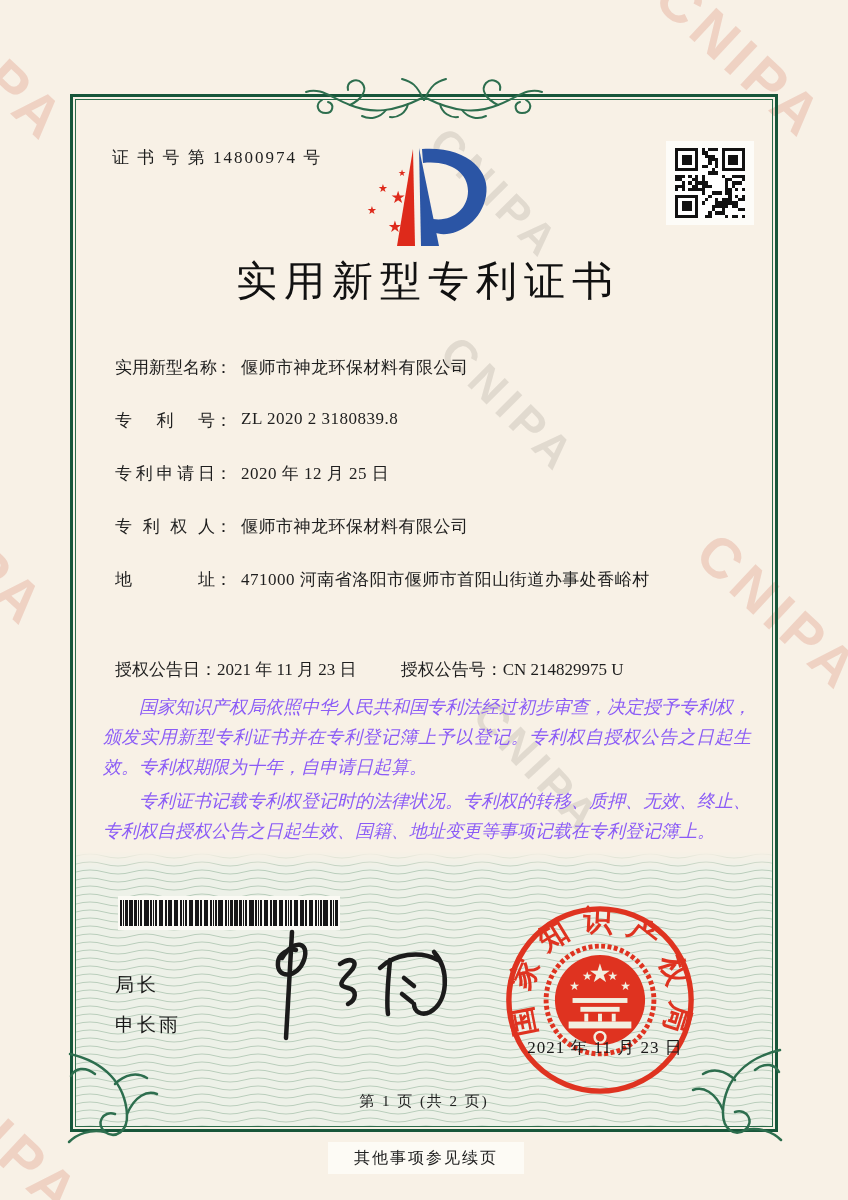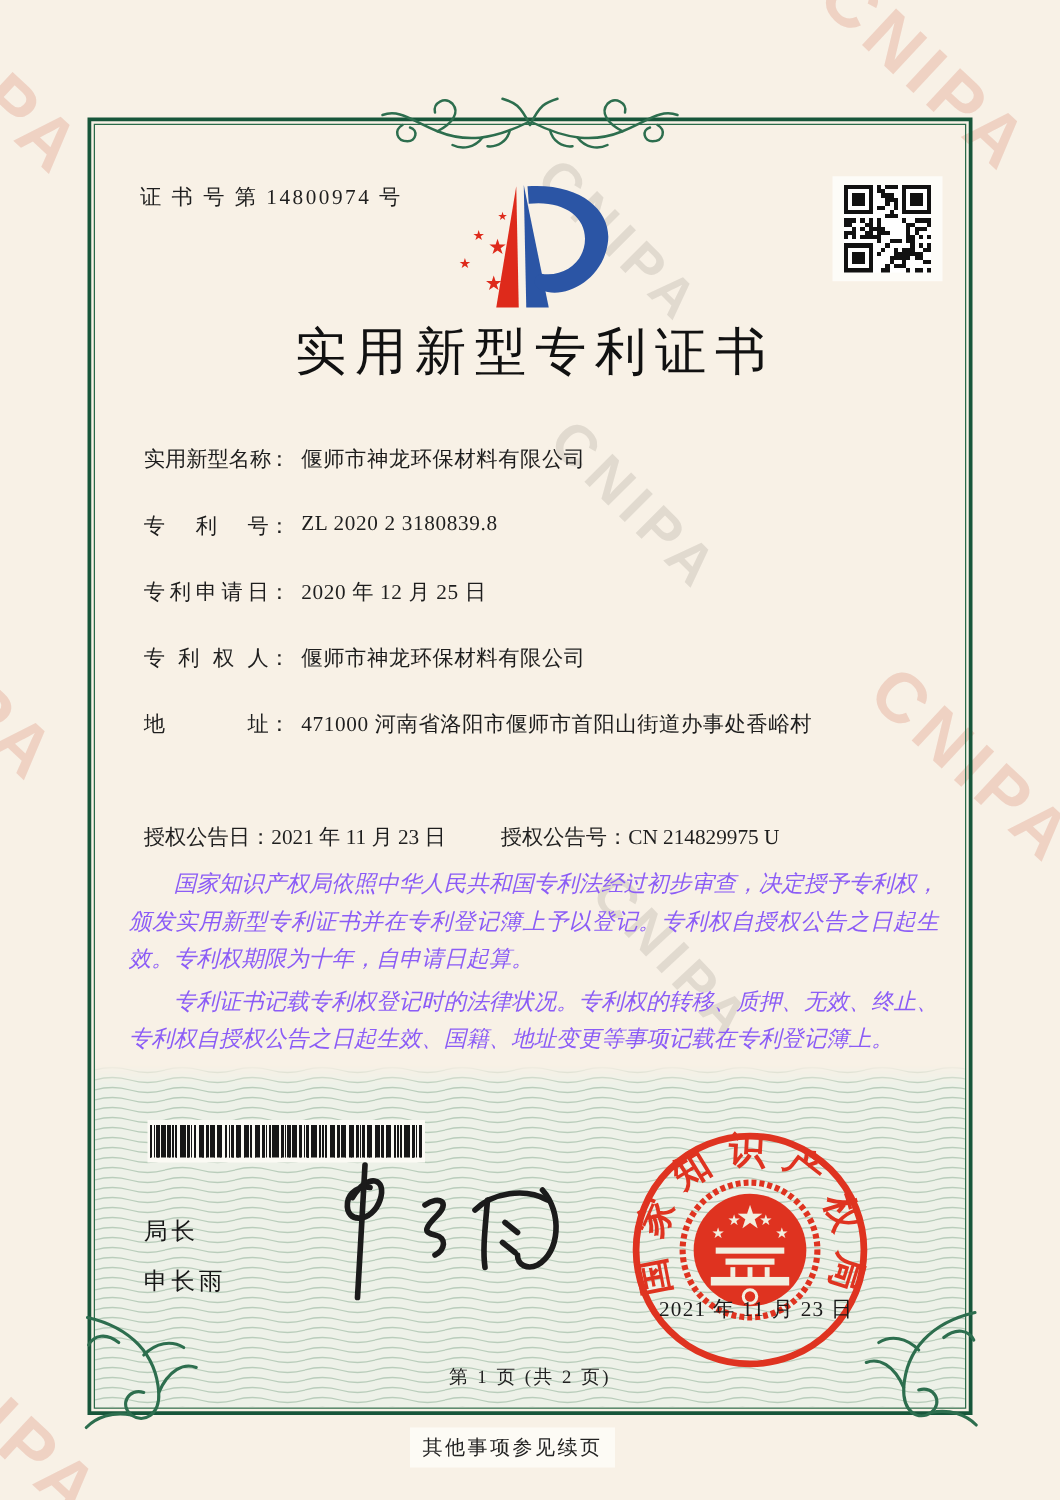--- a/index.html
+++ b/index.html
@@ -70,21 +70,21 @@
   .seal{position:absolute;left:502px;top:902px;z-index:4;}
   .seal-date{
     position:absolute;left:505px;top:1036px;width:200px;text-align:center;
     font-size:17px;color:#1a1a1a;z-index:6;letter-spacing:1px;
   }
   .page-info{
     position:absolute;left:0;top:1092px;width:848px;text-align:center;
     font-size:15px;z-index:4;color:#222;letter-spacing:2px;
   }
   .cont-note{
-    position:absolute;left:328px;top:1142px;width:164px;height:32px;z-index:4;
+    position:absolute;left:328px;top:1142px;width:196px;height:32px;z-index:4;
     background:#fdfbf5;display:flex;align-items:center;justify-content:center;
     font-size:16px;letter-spacing:2px;color:#222;
   }
 </style>
 </head>
 <body>
 
 <div class="wm pink" style="left:-70px;top:-35px;font-size:58px;transform:rotate(43deg);">CNIPA</div>
 <div class="wm pink" style="left:688px;top:-38px;font-size:58px;transform:rotate(43deg);">CNIPA</div>
 <div class="wm gray" style="left:455px;top:118px;font-size:44px;transform:rotate(45deg);">CNIPA</div>

